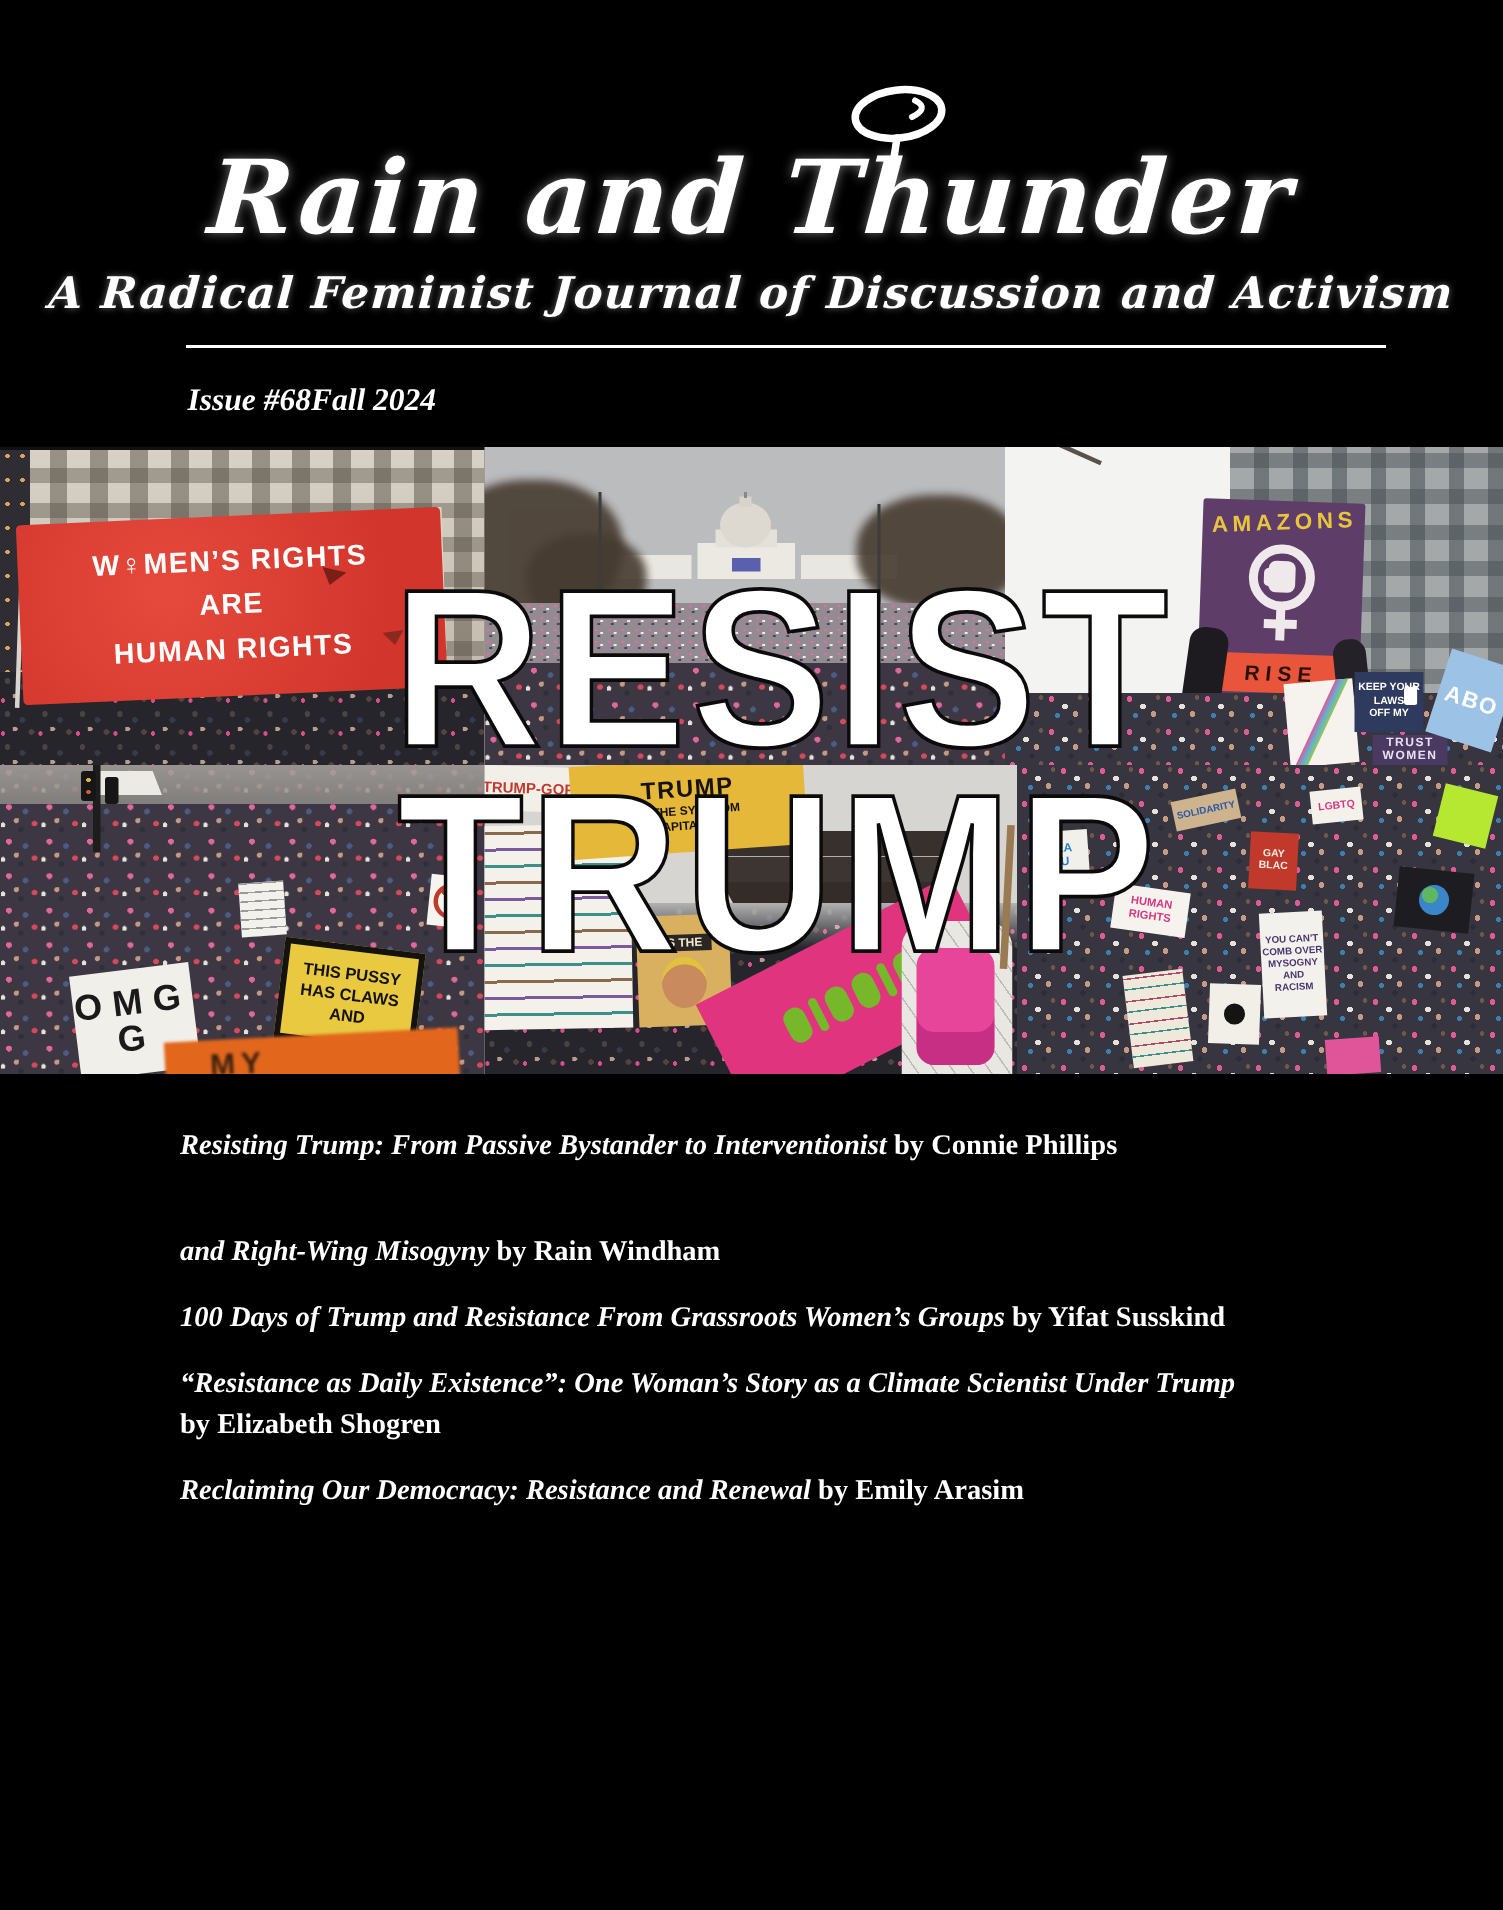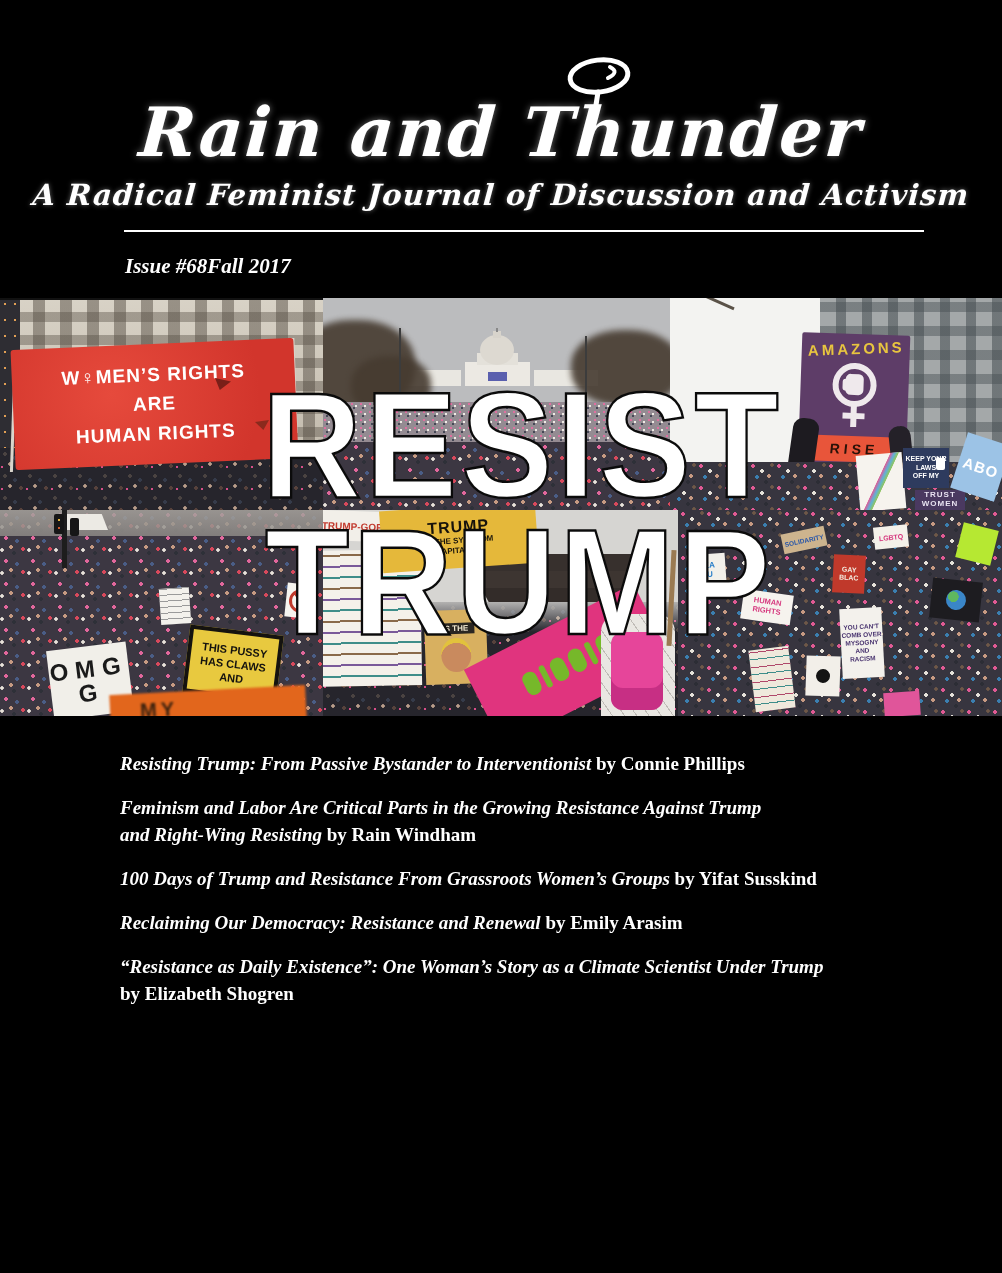--- a/index.html
+++ b/index.html
@@ -94,21 +94,21 @@
     <ellipse cx="35" cy="24" rx="29" ry="16" fill="none" stroke="#fff" stroke-width="5" transform="rotate(-7 35 24)"></ellipse>
     <path d="M46 15 q10 5 -2 11" fill="none" stroke="#fff" stroke-width="4" stroke-linecap="round"></path>
     <path d="M34 40 L30 66" stroke="#fff" stroke-width="5" stroke-linecap="round"></path>
   </svg>
   <div class="masthead-title">Rain and Thunder</div>
   <div class="masthead-sub">A Radical Feminist Journal of Discussion and Activism</div>
 
   <div class="rule"></div>
   <div class="issue-row">
     <span>Issue #68</span>
-    <span>Fall 2017</span>
+    <span>Fall 2024</span>
   </div>
 
   <div class="hero">
 
     <div class="tile t-a">
       <div class="abs" style="left:18px;top:0;right:0;height:156px;
         background:linear-gradient(#d8d2c6,#c2baac);"></div>
       <div class="abs" style="left:18px;top:0;right:0;height:150px;
         background:repeating-linear-gradient(90deg,transparent 0 15px,rgba(88,80,70,.5) 15px 27px),
                    repeating-linear-gradient(0deg,transparent 0 13px,rgba(88,80,70,.42) 13px 23px);"></div>
@@ -290,20 +290,20 @@
       <div class="sign" style="left:206px;top:182px;width:36px;height:24px;background:#e0559a;transform:rotate(-4deg);"></div>
     </div>
 
     <div class="overlay-word ov1">RESIST</div>
     <div class="overlay-word ov2">TRUMP</div>
   </div>
 
   <section class="toc">
     <div id="toc-list">
         <p class="toc-item"><span class="toc-title">Resisting Trump: From Passive Bystander to Interventionist</span><span class="toc-author"> by Connie Phillips</span></p>
-        <p class="toc-item"><span class="toc-title">Feminism and Labor Are Critical Parts in the Growing Resistance Against Trump</span><br><span class="toc-title">and Right-Wing Resisting</span><span class="toc-author"> by Rain Windham</span></p>
+        <p class="toc-item"><br><span class="toc-title">and Right-Wing Misogyny</span><span class="toc-author"> by Rain Windham</span></p>
         <p class="toc-item"><span class="toc-title">100 Days of Trump and Resistance From Grassroots Women’s Groups</span><span class="toc-author"> by Yifat Susskind</span></p>
+        <p class="toc-item"><span class="toc-title">“Resistance as Daily Existence”: One Woman’s Story as a Climate Scientist Under Trump</span><br><span class="toc-author"> by Elizabeth Shogren</span></p>
         <p class="toc-item"><span class="toc-title">Reclaiming Our Democracy: Resistance and Renewal</span><span class="toc-author"> by Emily Arasim</span></p>
-        <p class="toc-item"><span class="toc-title">“Resistance as Daily Existence”: One Woman’s Story as a Climate Scientist Under Trump</span><br><span class="toc-author"> by Elizabeth Shogren</span></p>
       </div>
   </section>
 
 </div>
 
 </body></html>

